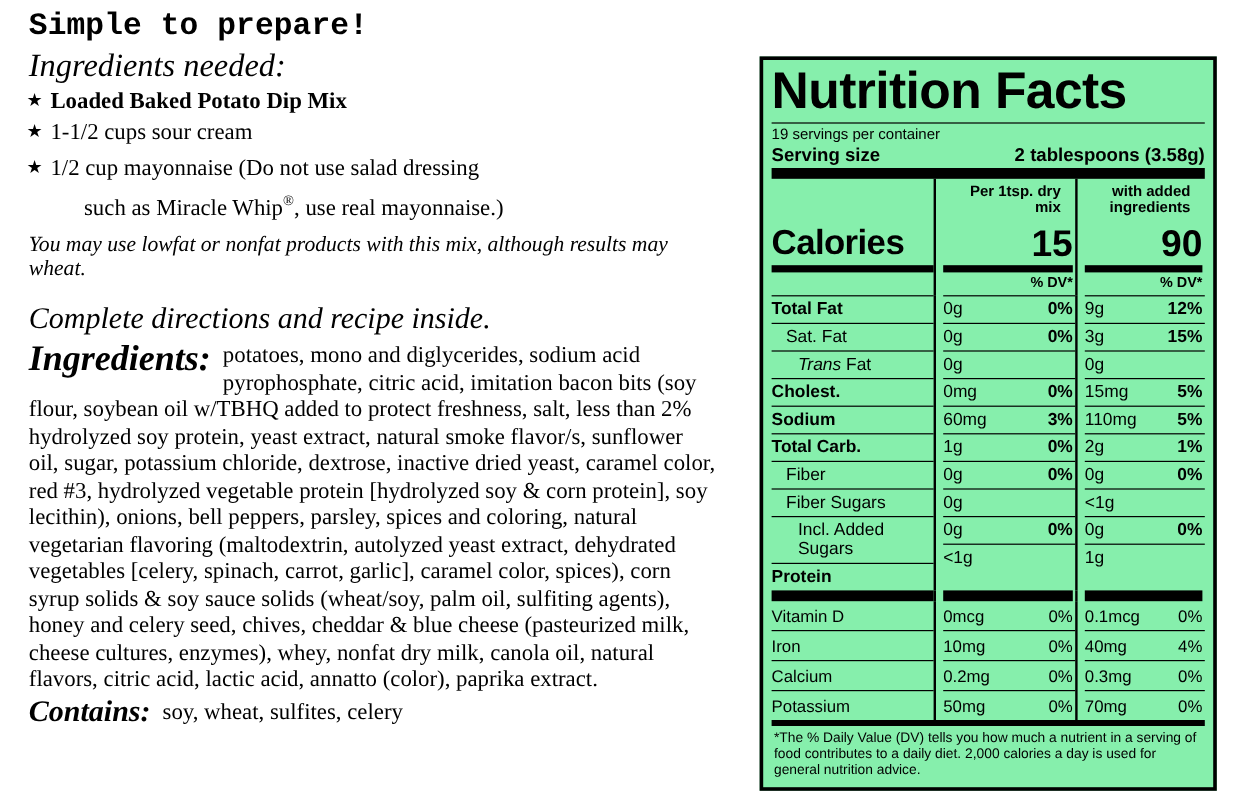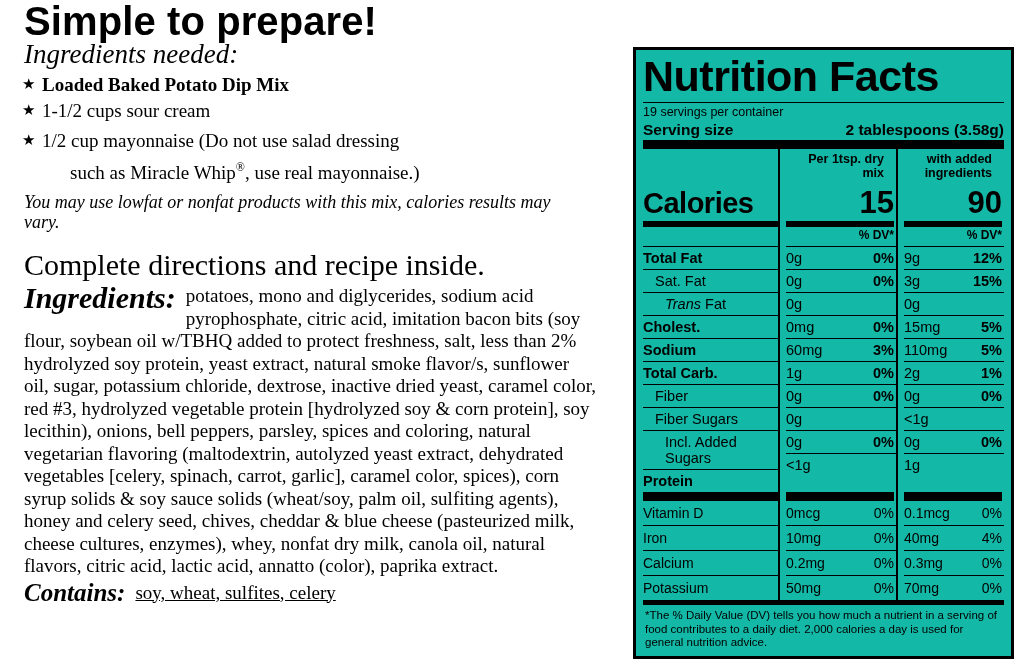--- a/index.html
+++ b/index.html
@@ -19,23 +19,23 @@
   
   .recipe-panel {
     position: absolute;
     left: 0px;
     top: 0px;
     width: 616px;
     height: 672px;
   }
 
   .headline {
-    font-family: Liberation Sans, sans-serif;
-    font-weight: bold;
-    font-size: 40px;
+    font-family: Liberation Mono, monospace;
+    font-weight: bold;
+    font-size: 26px;
     line-height: 34px;
     margin: 4px 0 0 24px;
     letter-spacing: 0.1px;
   }
 
   .subhead-italic {
     font-family: "Liberation Serif", serif;
     font-style: italic;
     font-size: 27px;
     line-height: 31px;
@@ -83,21 +83,22 @@
     font-family: "Liberation Serif", serif;
     font-style: italic;
     font-size: 18px;
     line-height: 20px;
     margin: 6px 0 0 24px;
     width: 560px;
   }
 
   .complete-line {
     font-family: "Liberation Serif", serif;
-    font-size: 30px;
+    font-style: italic;
+    font-size: 25px;
     line-height: 29px;
     margin: 18px 0 0 24px;
   }
 
   .ing-block {
     margin: 6px 0 0 24px;
     width: 572px;
   }
   .ing-label {
     font-family: "Liberation Serif", serif;
@@ -111,21 +112,20 @@
   .ing-body {
     font-family: "Liberation Serif", serif;
     font-size: 19px;
     line-height: 22.5px;
     text-align: left;
   }
 
   .contains-block {
     margin: 1px 0 0 24px;
     width: 572px;
-    text-decoration: underline;
   }
   .contains-label {
     font-family: "Liberation Serif", serif;
     font-style: italic;
     font-weight: bold;
     font-size: 25px;
     line-height: 27px;
     float: left;
     margin-right: 10px;
   }
@@ -136,21 +136,21 @@
   }
 
   
   .nf-panel {
     position: absolute;
     left: 633px;
     top: 47px;
     width: 381px;
     box-sizing: border-box;
     border: 3px solid #000;
-    background: #14b8a6;
+    background: #86efac;
     font-family: "Liberation Sans", sans-serif;
     padding: 0px 7px 5px 7px;
   }
   .nf-title {
     font-family: "Liberation Sans", sans-serif;
     font-weight: bold;
     font-size: 43px;
     line-height: 49px;
     letter-spacing: -0.5px;
     text-align: left;
@@ -279,21 +279,21 @@
       <span class="txt">1-1/2 cups sour cream</span>
     </li>
     <li class="mayo">
       <span class="star">★</span>
       <span class="txt">1/2 cup mayonnaise  (Do not use salad dressing</span>
     </li>
   </ul>
 
   <div class="mayo-second-line"><span>such as Miracle Whip</span><span class="regmark">®</span><span>, use real mayonnaise.)</span></div>
 
-  <div class="note-italic">You may use lowfat or nonfat products with this mix, calories results may vary.</div>
+  <div class="note-italic">You may use lowfat or nonfat products with this mix, although results may wheat.</div>
 
   <div class="complete-line">Complete directions and recipe inside.</div>
 
   <div class="ing-block">
     <span class="ing-label">Ingredients:</span>
     <span class="ing-body">potatoes, mono and diglycerides, sodium acid pyrophosphate, citric acid, imitation bacon bits (soy flour, soybean oil w/TBHQ added to protect freshness, salt, less than 2% hydrolyzed soy protein, yeast extract, natural smoke flavor/s, sunflower oil, sugar, potassium chloride, dextrose, inactive dried yeast, caramel color, red #3, hydrolyzed vegetable protein [hydrolyzed soy &amp; corn protein], soy lecithin), onions, bell peppers, parsley, spices and coloring, natural vegetarian flavoring (maltodextrin, autolyzed yeast extract, dehydrated vegetables [celery, spinach, carrot, garlic], caramel color, spices), corn syrup solids &amp; soy sauce solids (wheat/soy, palm oil, sulfiting agents), honey and celery seed, chives, cheddar &amp; blue cheese (pasteurized milk, cheese cultures, enzymes), whey, nonfat dry milk, canola oil, natural flavors, citric acid, lactic acid, annatto (color), paprika extract.</span>
   </div>
 
   <div class="contains-block">
     <span class="contains-label">Contains:</span>

